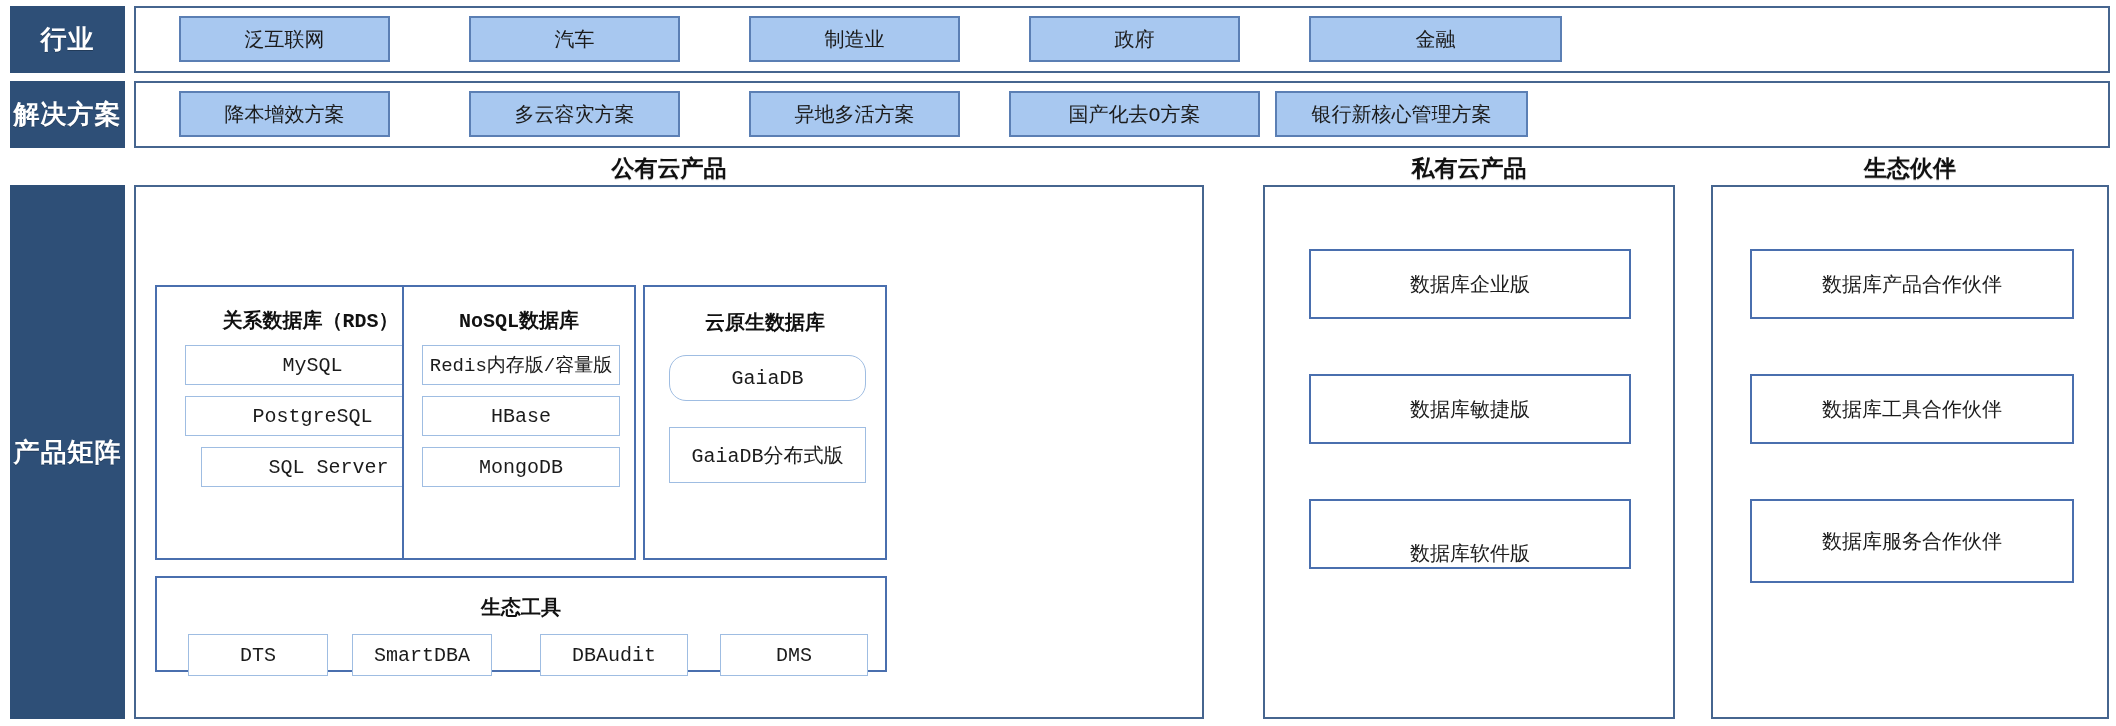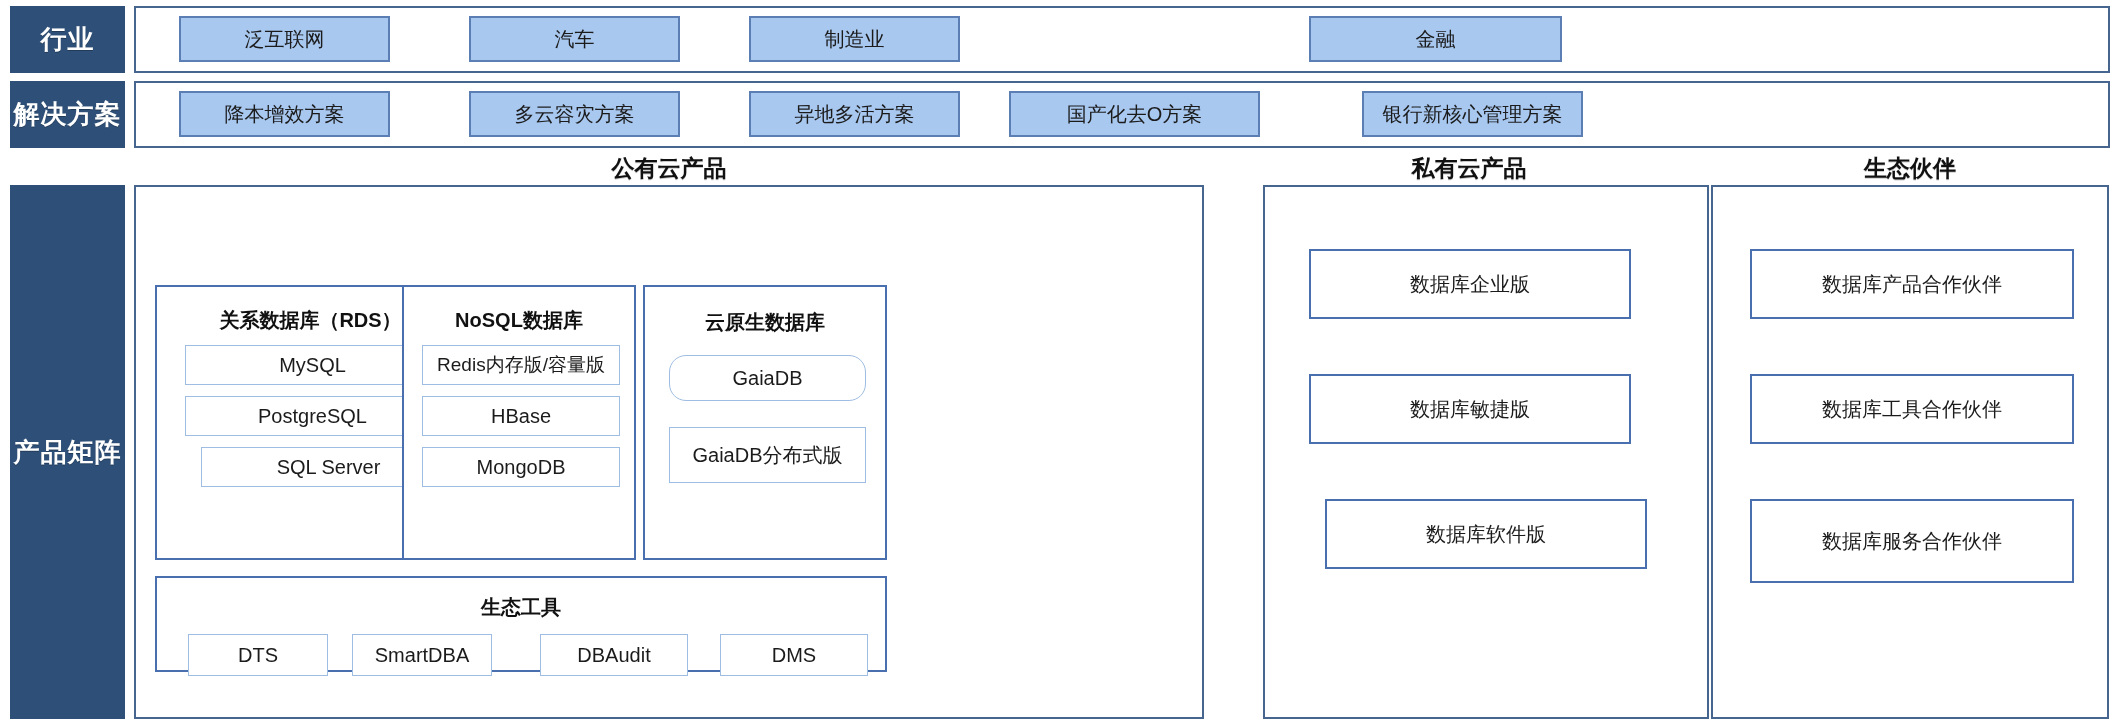--- a/index.html
+++ b/index.html
@@ -24,20 +24,21 @@
   .rowlabel.l1{left:10px;top:6px;width:115px;height:67px;font-size:26px;}
   .rowlabel.l2{left:10px;top:81px;width:115px;height:67px;font-size:26px;}
   .rowlabel.l3{left:10px;top:185px;width:115px;height:534px;font-size:26px;}
 
   
   .panel{
     position:absolute;
     border:2px solid #46658f;
     background:#ffffff;
     box-sizing:border-box;
+    font-family:Liberation Mono, monospace;
   }
   .chip{
     background:#a8c8f0;
     border:2px solid #5b7fb4;
     box-sizing:border-box;
     display:flex;align-items:center;justify-content:center;
     font-size:20px;
     color:#1b1b1b;
     height:46px;
     position:absolute;
@@ -100,20 +101,23 @@
   <div class="panel" style="left:134px;top:6px;width:1976px;height:67px;">
     <div class="chip" style="left:43px;top:8px;width:211px;">
       <span>泛互联网</span>
     </div>
     <div class="chip" style="left:333px;top:8px;width:211px;">
       <span>汽车</span>
     </div>
     <div class="chip" style="left:613px;top:8px;width:211px;">
       <span>制造业</span>
     </div>
+    <div class="chip" style="left:893px;top:8px;width:211px;">
+      <span>政府</span>
+    </div>
     <div class="chip" style="left:1173px;top:8px;width:253px;">
       <span>金融</span>
     </div>
   </div>
 
   <div class="rowlabel l2">
     <span>解决方案</span>
   </div>
   <div class="panel" style="left:134px;top:81px;width:1976px;height:67px;">
     <div class="chip" style="left:43px;top:8px;width:211px;">
@@ -121,21 +125,21 @@
     </div>
     <div class="chip" style="left:333px;top:8px;width:211px;">
       <span>多云容灾方案</span>
     </div>
     <div class="chip" style="left:613px;top:8px;width:211px;">
       <span>异地多活方案</span>
     </div>
     <div class="chip" style="left:873px;top:8px;width:251px;">
       <span>国产化去O方案</span>
     </div>
-    <div class="chip" style="left:1226px;top:8px;width:221px;">
+    <div class="chip" style="left:1139px;top:8px;width:253px;">
       <span>银行新核心管理方案</span>
     </div>
   </div>
 
   <div class="rowlabel l3">
     <span>产品矩阵</span>
   </div>
 
   <div class="colhead" style="left:134px;top:153px;width:1070px;">
     <span>公有云产品</span>
@@ -195,28 +199,28 @@
       </div>
       <div class="item" style="left:383px;top:56px;width:148px;height:42px;">
         <span>DBAudit</span>
       </div>
       <div class="item" style="left:563px;top:56px;width:148px;height:42px;">
         <span>DMS</span>
       </div>
     </div>
   </div>
 
-  <div class="panel" style="left:1263px;top:185px;width:446px;height:534px;">
+  <div class="panel" style="left:1263px;top:185px;width:412px;height:534px;">
     <div class="bigitem" style="left:44px;top:62px;width:322px;height:70px;">
       <span>数据库企业版</span>
     </div>
     <div class="bigitem" style="left:44px;top:187px;width:322px;height:70px;">
       <span>数据库敏捷版</span>
     </div>
-    <div class="bigitem" style="left:60px;top:312px;width:322px;height:70px;">
+    <div class="bigitem" style="left:44px;top:312px;width:322px;height:70px;align-items:flex-end;">
       <span>数据库软件版</span>
     </div>
   </div>
 
   <div class="panel" style="left:1711px;top:185px;width:398px;height:534px;">
     <div class="bigitem" style="left:37px;top:62px;width:324px;height:70px;">
       <span>数据库产品合作伙伴</span>
     </div>
     <div class="bigitem" style="left:37px;top:187px;width:324px;height:70px;">
       <span>数据库工具合作伙伴</span>

